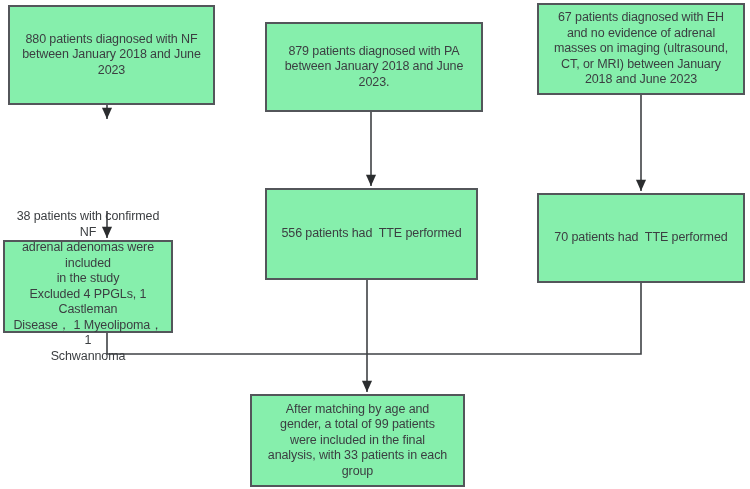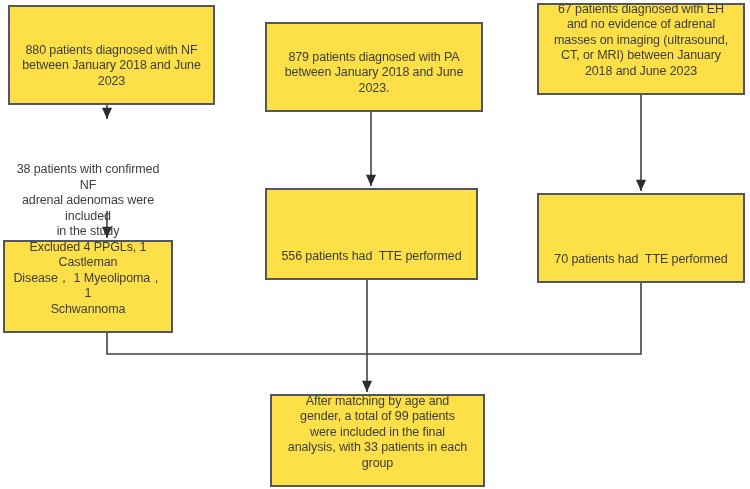--- a/index.html
+++ b/index.html
@@ -31,23 +31,23 @@
     stroke:var(--line);
     stroke-width:1.6;
   }
   .connectors marker path{
     fill:var(--arrow);
     stroke:none;
   }
   .box{
     position:absolute;
     border:2px solid var(--box-border);
-    background:#fde047;
+    background:#86efac;
     display:flex;
-    align-items:flex-end;
+    align-items:center;
     justify-content:center;
     padding:14px 4px;
   }
   .box-text{
     display:block;
     width:100%;
     text-align:center;
     white-space:pre-wrap;
     font-size:12.5px;
     line-height:15.5px;
@@ -105,21 +105,21 @@
   </div>
 
   <div class="box" style="left:265px;top:188px;width:213px;height:92px">
     <span class="box-text">556 patients had  TTE performed</span>
   </div>
 
   <div class="box" style="left:537px;top:193px;width:208px;height:90px">
     <span class="box-text">70 patients had  TTE performed</span>
   </div>
 
-  <div class="box" style="left:270px;top:394px;width:215px;height:93px">
+  <div class="box" style="left:250px;top:394px;width:215px;height:93px">
     <span class="box-text">After matching by age and
 gender, a total of 99 patients
 were included in the final
 analysis, with 33 patients in each
 group</span>
   </div>
 
 </div>
 
 </body></html>

